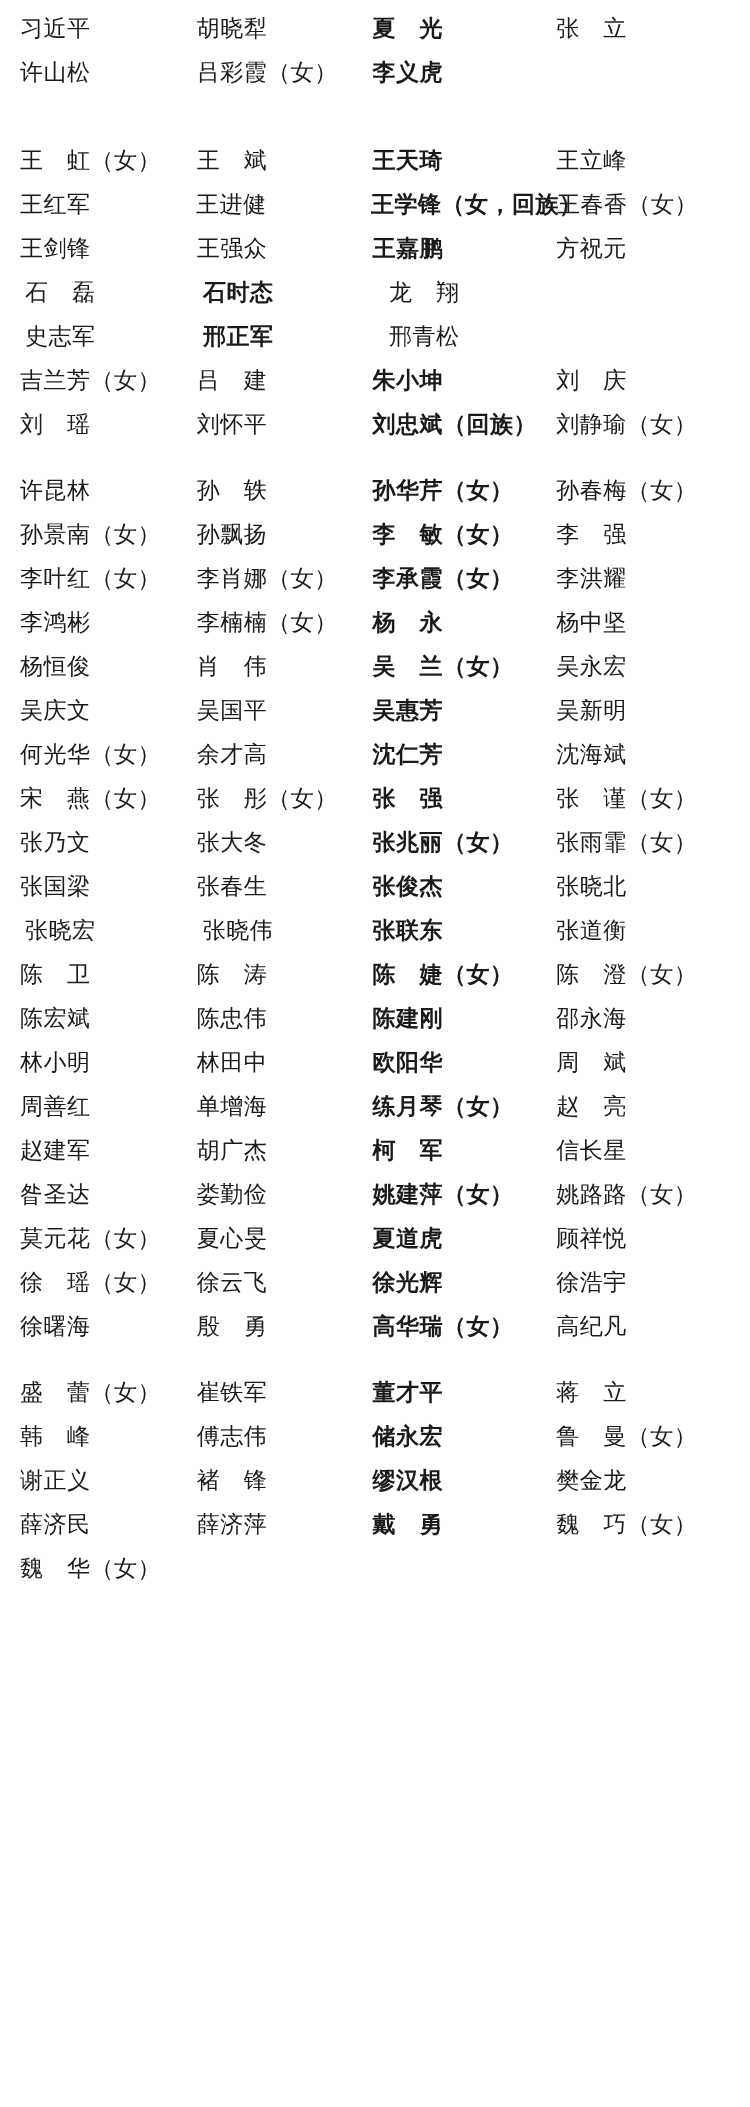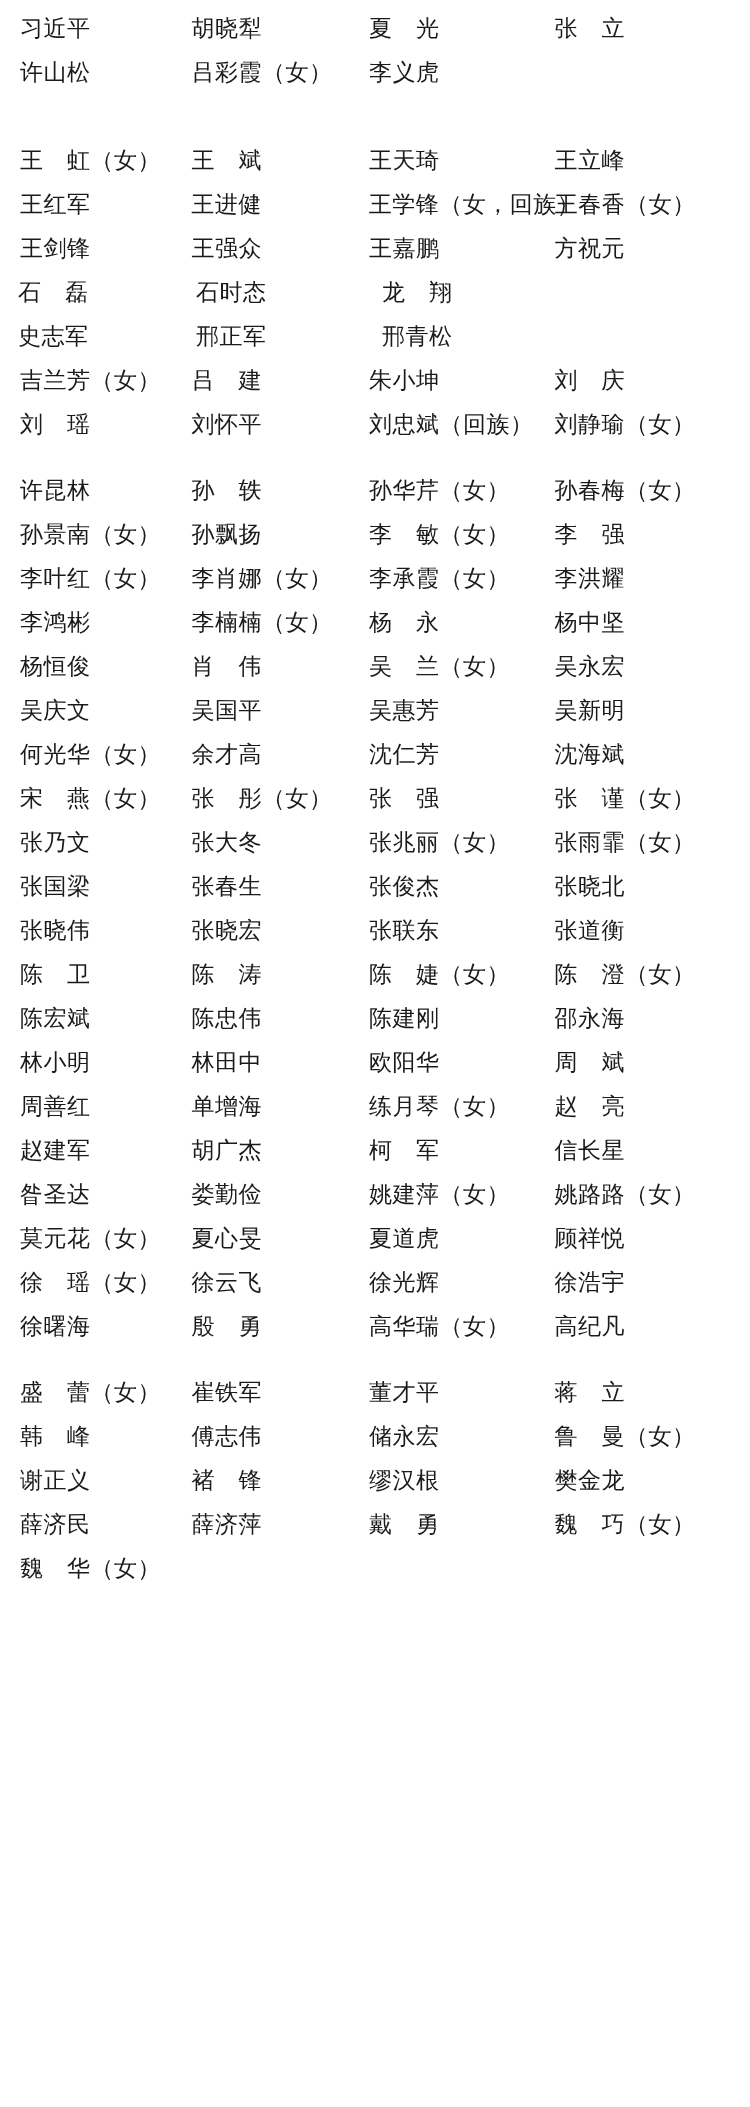--- a/index.html
+++ b/index.html
@@ -36,22 +36,22 @@
     height: 44px;
     line-height: 44px;
   }
   .cell {
     font-size: 23px;
     letter-spacing: 0.5px;
     white-space: nowrap;
     overflow: visible;
   }
   .cell.c0 { width: 172px; padding-left: 2px; }
-  .cell.c1 { width: 178px; }
-  .cell.c2 { width: 186px; }
+  .cell.c1 { width: 178px; margin-left: 7px; }
+  .cell.c2 { width: 186px; font-weight: bold; }
   .cell.c3 { width: 178px; }
   .cell:empty { min-height: 1px; }
 </style>
 </head>
 <body>
 
 <div class="page">
   <div id="list-root">
       <div class="block">
         <div class="name-row">
@@ -166,22 +166,22 @@
           <div class="cell c2">张兆丽（女）</div>
           <div class="cell c3">张雨霏（女）</div>
         </div>
         <div class="name-row">
           <div class="cell c0">张国梁</div>
           <div class="cell c1">张春生</div>
           <div class="cell c2">张俊杰</div>
           <div class="cell c3">张晓北</div>
         </div>
         <div class="name-row">
+          <div class="cell c1">张晓宏</div>
           <div class="cell c0">张晓伟</div>
-          <div class="cell c1">张晓宏</div>
           <div class="cell c2">张联东</div>
           <div class="cell c3">张道衡</div>
         </div>
         <div class="name-row">
           <div class="cell c0">陈　卫</div>
           <div class="cell c1">陈　涛</div>
           <div class="cell c2">陈　婕（女）</div>
           <div class="cell c3">陈　澄（女）</div>
         </div>
         <div class="name-row">

